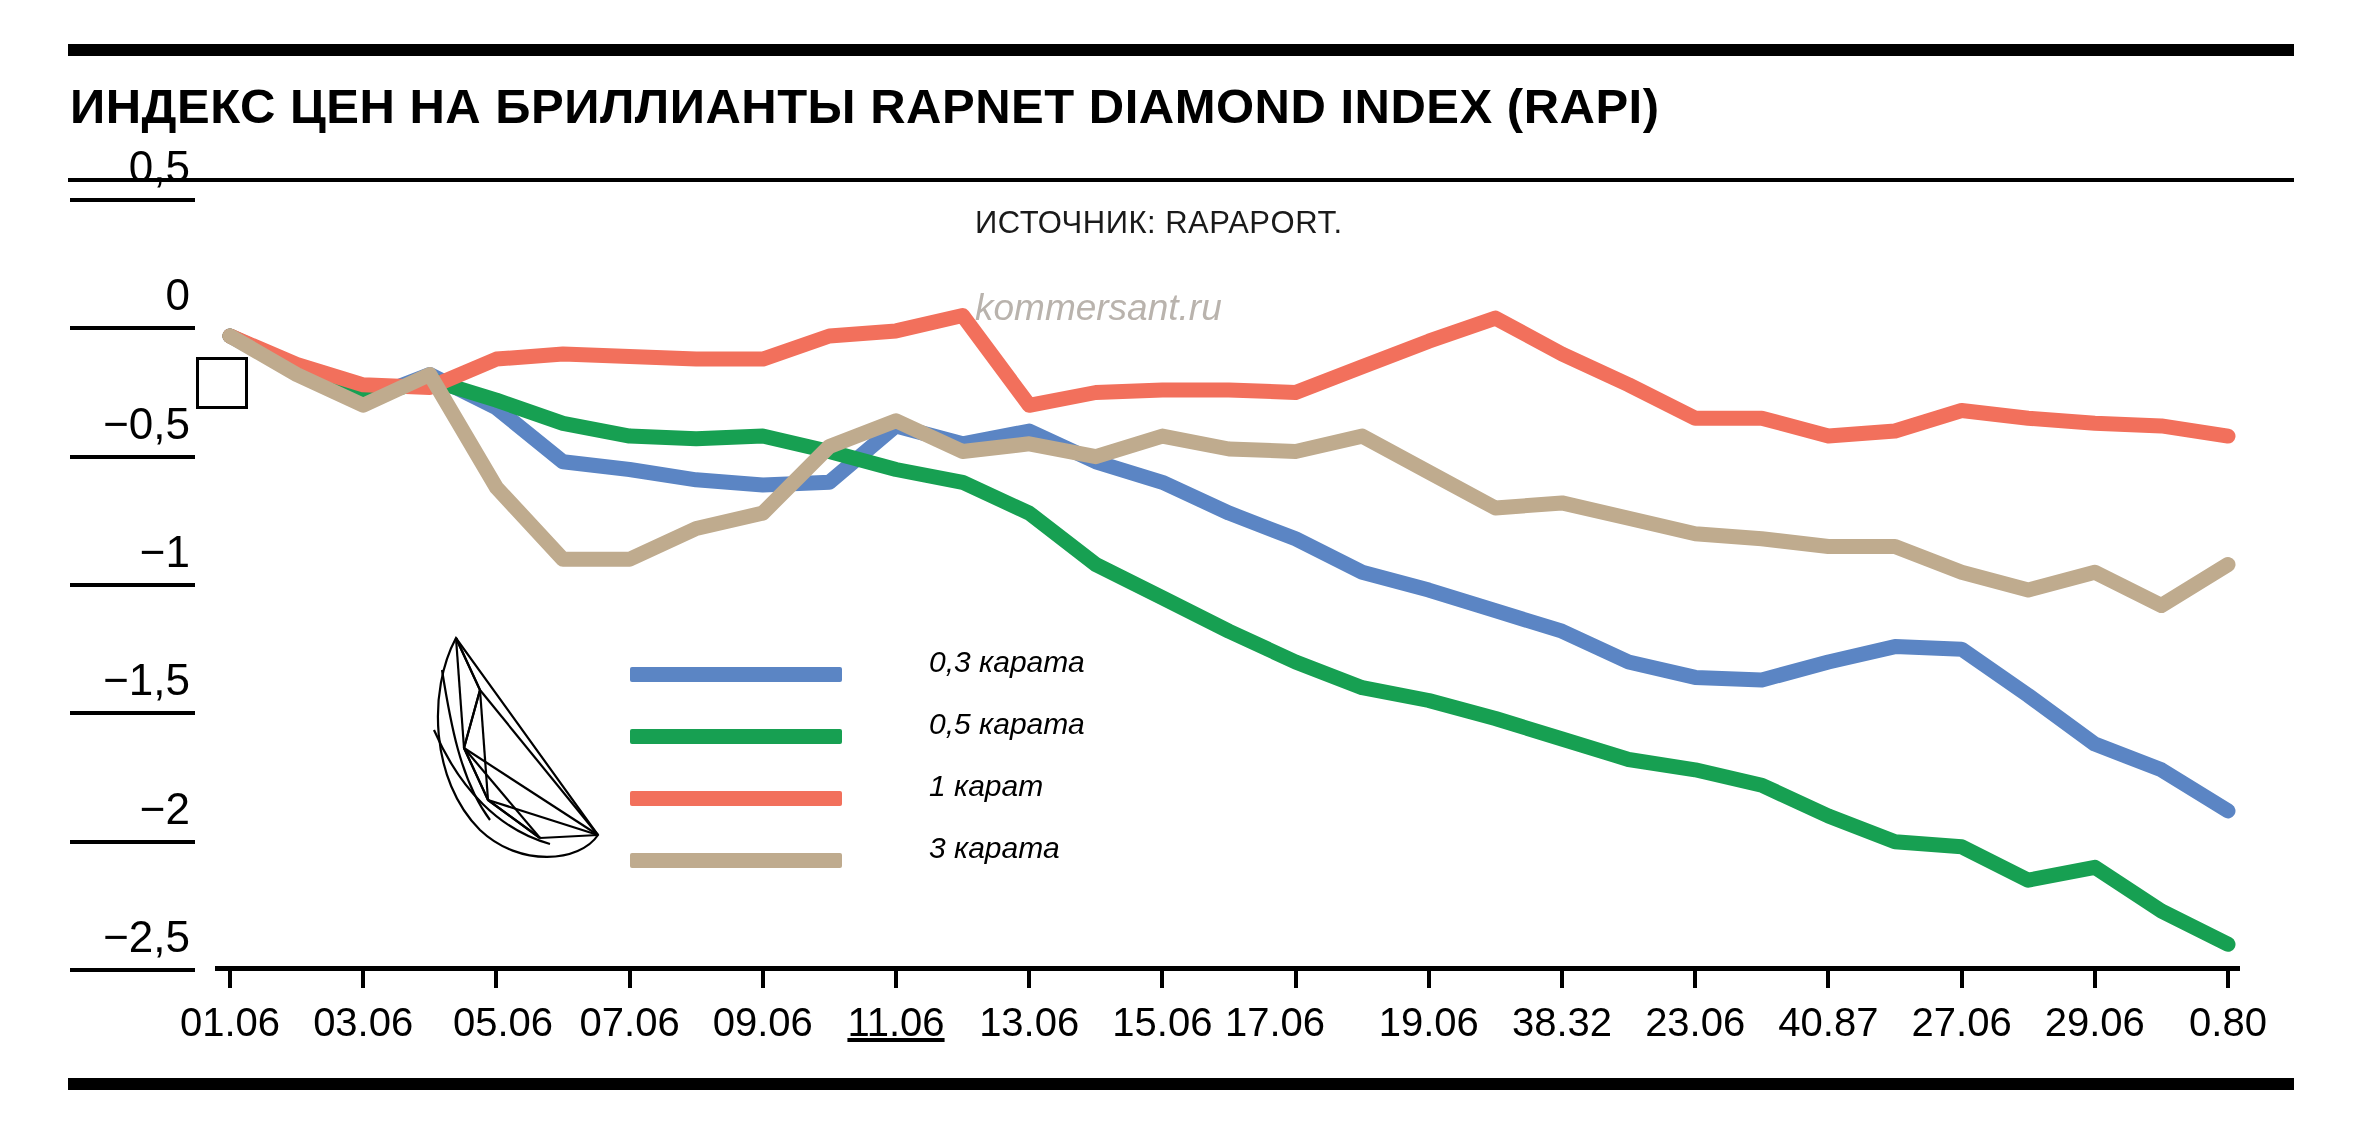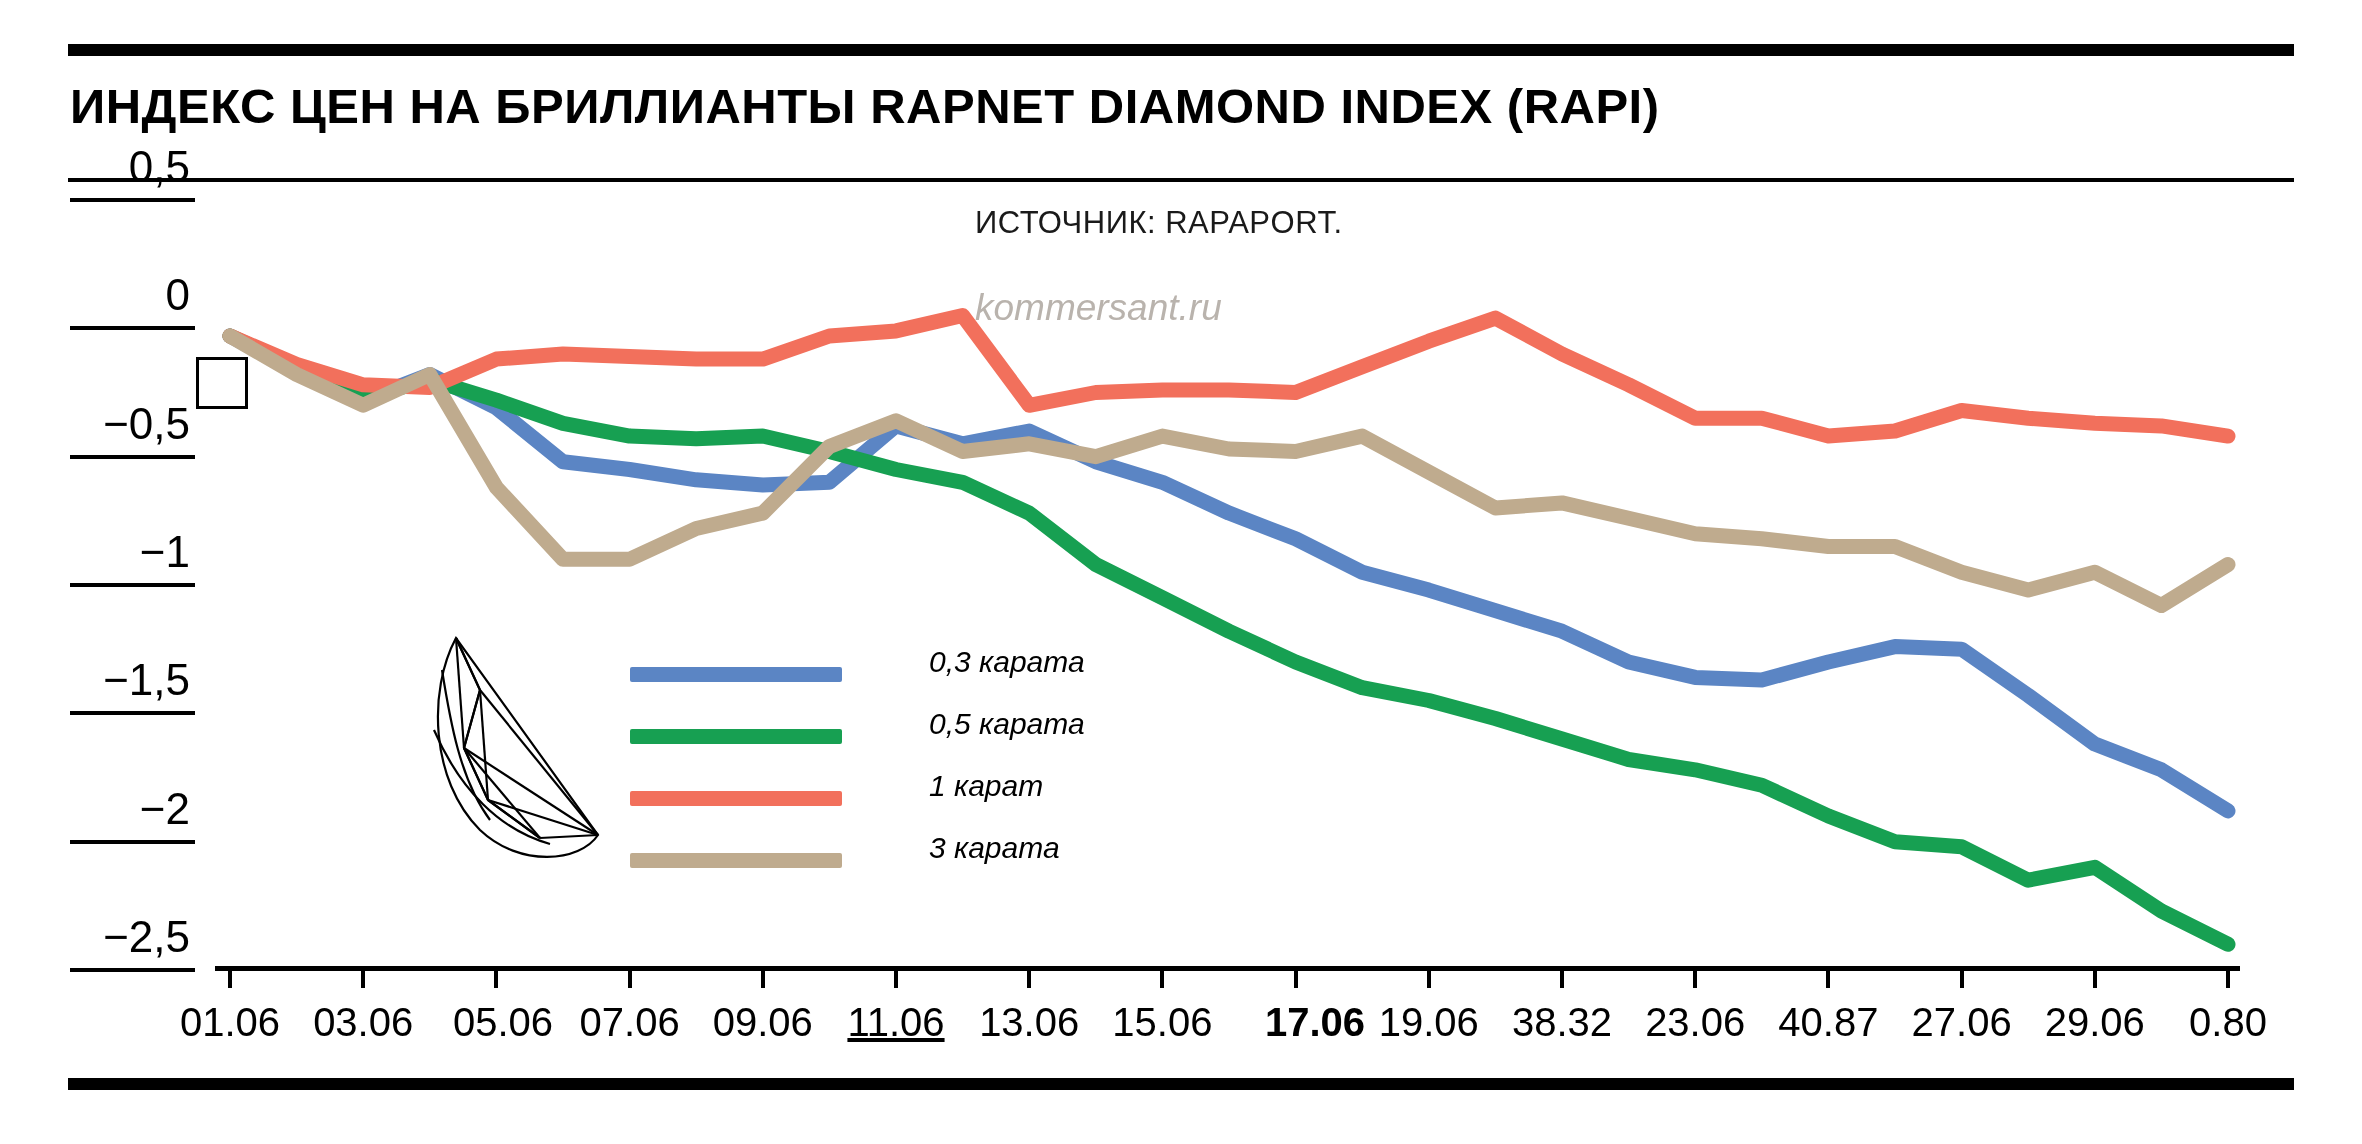--- a/index.html
+++ b/index.html
@@ -207,21 +207,21 @@
       <div class="xlabel" style="left: 539.6px; width: 180px;">07.06</div>
       <div class="xtick" style="left: 760.8px;"></div>
       <div class="xlabel" style="left: 672.8px; width: 180px;">09.06</div>
       <div class="xtick" style="left: 894px;"></div>
       <div class="xlabel" style="left: 806px; width: 180px; text-decoration: underline;">11.06</div>
       <div class="xtick" style="left: 1027.2px;"></div>
       <div class="xlabel" style="left: 939.2px; width: 180px;">13.06</div>
       <div class="xtick" style="left: 1160.4px;"></div>
       <div class="xlabel" style="left: 1072.4px; width: 180px;">15.06</div>
       <div class="xtick" style="left: 1293.6px;"></div>
-      <div class="xlabel" style="left: 1225px; width: 180px; font-weight: bold;">17.06</div>
+      <div class="xlabel" style="left: 1185px; width: 180px;">17.06</div>
       <div class="xtick" style="left: 1426.8px;"></div>
       <div class="xlabel" style="left: 1338.8px; width: 180px;">19.06</div>
       <div class="xtick" style="left: 1560px;"></div>
       <div class="xlabel" style="left: 1472px; width: 180px;">38.32</div>
       <div class="xtick" style="left: 1693.2px;"></div>
       <div class="xlabel" style="left: 1605.2px; width: 180px;">23.06</div>
       <div class="xtick" style="left: 1826.4px;"></div>
       <div class="xlabel" style="left: 1738.4px; width: 180px;">40.87</div>
       <div class="xtick" style="left: 1959.6px;"></div>
       <div class="xlabel" style="left: 1871.6px; width: 180px;">27.06</div>

